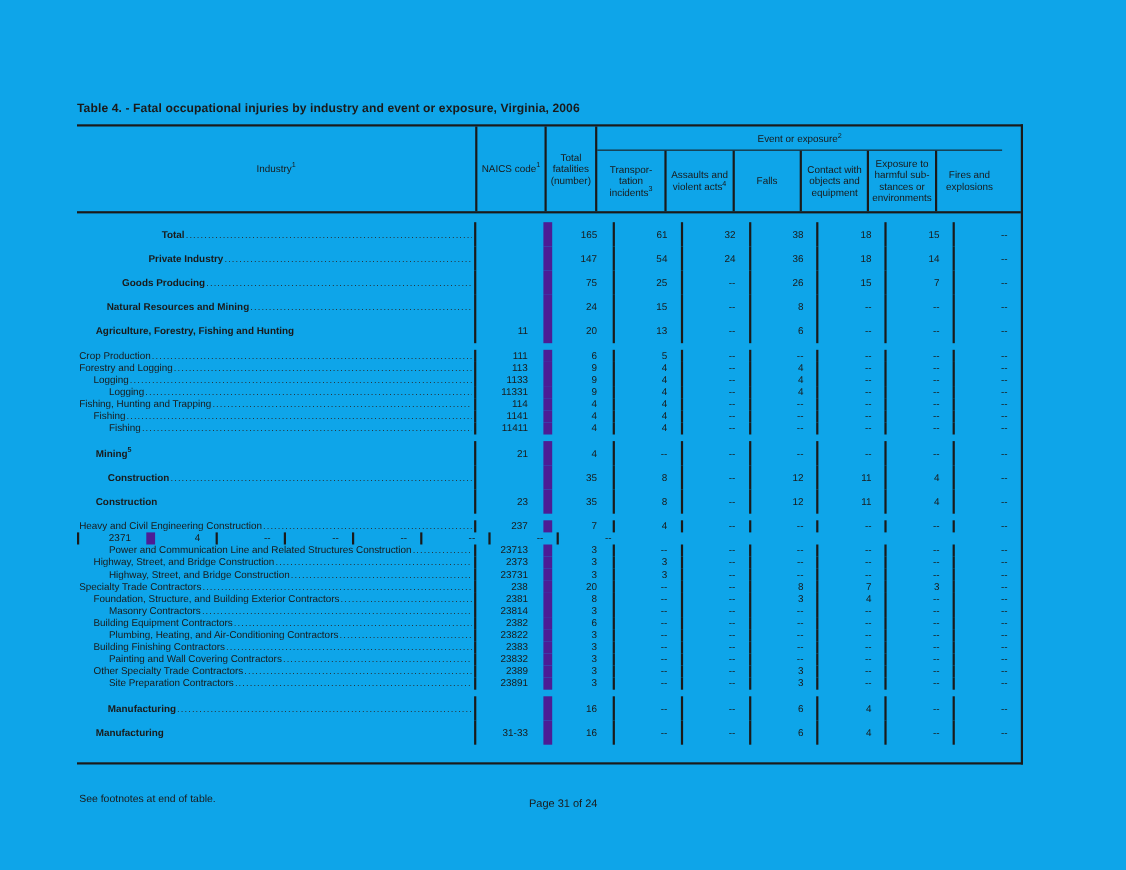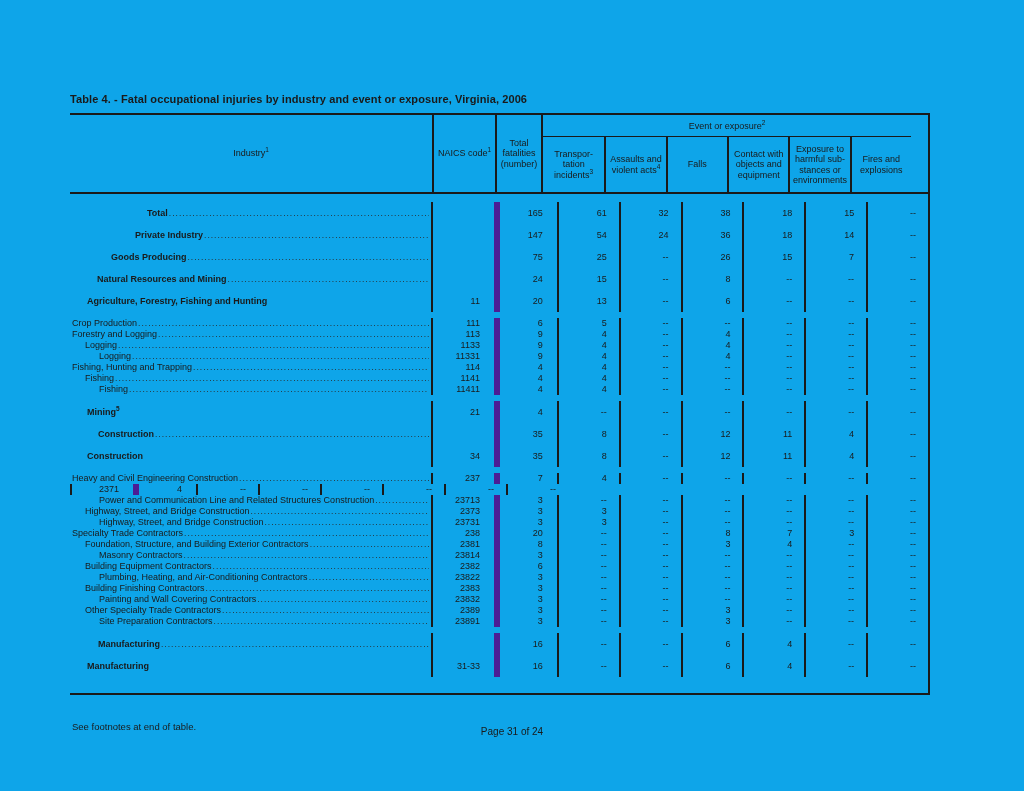--- a/index.html
+++ b/index.html
@@ -32,21 +32,21 @@
   .row.group{height:22px;line-height:22px;}
   .row.item{height:11px;line-height:11px;}
   .row.gap{margin-top:6px;}
   .row.group .lbl{font-weight:bold;}
   .c-ind{width:362px;display:flex;align-items:baseline;overflow:hidden;white-space:nowrap;}
   .dots{flex:1;overflow:hidden;white-space:nowrap;color:#2a2a2a;margin:0 2px 0 1px;}
   .dots::after{content:"....................................................................................................................................................................................................................................................................................";
     letter-spacing:1px;font-size:8.5px;}
   .c-num{text-align:right;white-space:nowrap;}
   .c-naics{width:63px;border-left:2px solid #1a1a1a;padding-right:14px;}
-  .c-total{width:63px;border-left:6px solid #4c1d95;padding-right:14px;}
+  .c-total{width:63px;border-left:8px solid #4c1d95;padding-right:14px;}
   .c-ev{width:62px;border-left:2px solid #1a1a1a;padding-right:12px;}
   
   .ind-t  .c-ind{padding-left:77px;}
   .ind-p  .c-ind{padding-left:65px;}
   .ind-g  .c-ind{padding-left:41px;}
   .ind-n  .c-ind{padding-left:27px;}
   .ind-s  .c-ind{padding-left:16px;flex-direction:column;}
   .ind-sg .c-ind{padding-left:28px;}
   .ind-i0 .c-ind{padding-left:2px;}
   .ind-i1 .c-ind{padding-left:15px;}
@@ -293,21 +293,21 @@
           <div class="c-num c-ev">12</div>
           <div class="c-num c-ev">11</div>
           <div class="c-num c-ev">4</div>
           <div class="c-num c-ev">--</div>
         </div>
         <div class="row group ind-s">
           <div class="c-ind">
             <span class="lbl">Construction</span>
             <span class="dots"></span>
           </div>
-          <div class="c-num c-naics">34</div>
+          <div class="c-num c-naics">23</div>
           <div class="c-num c-total">35</div>
           <div class="c-num c-ev">8</div>
           <div class="c-num c-ev">--</div>
           <div class="c-num c-ev">12</div>
           <div class="c-num c-ev">11</div>
           <div class="c-num c-ev">4</div>
           <div class="c-num c-ev">--</div>
         </div>
         <div class="row item ind-i0 gap">
           <div class="c-ind">

